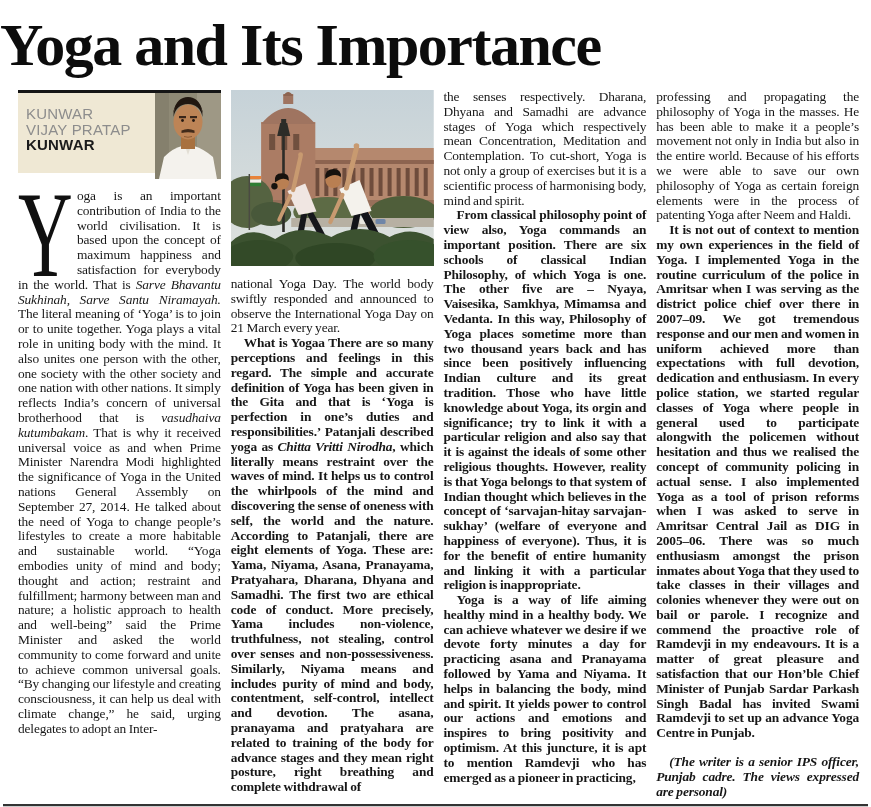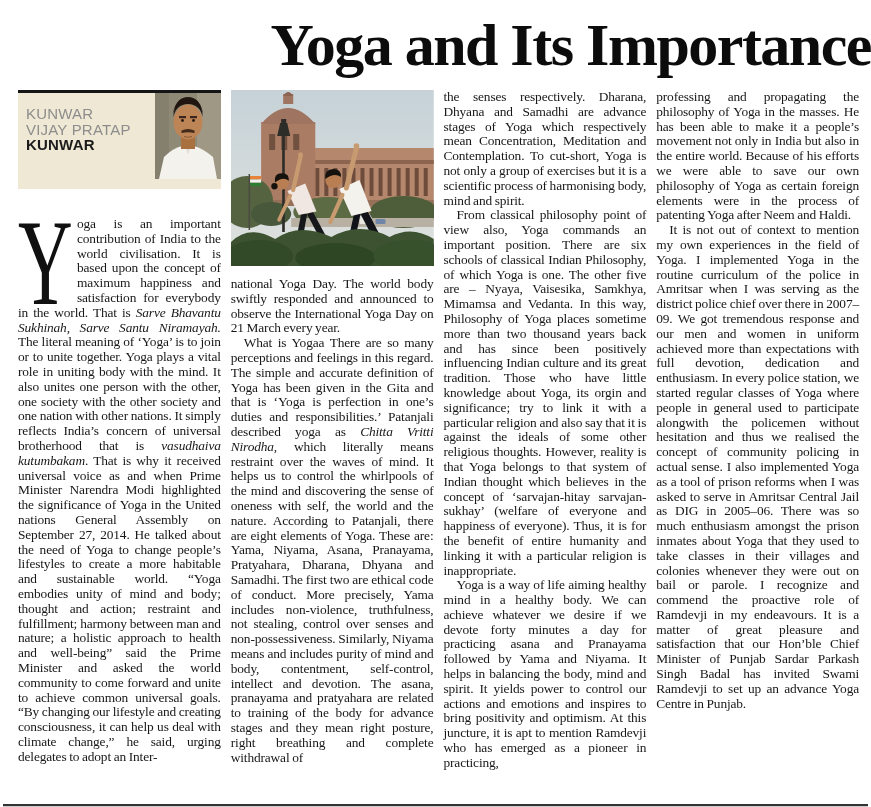--- a/index.html
+++ b/index.html
@@ -1,33 +1,33 @@
 <!DOCTYPE html>
 <html lang="en"><head>
 <meta charset="utf-8">
 <style>
   html,body{margin:0;padding:0;background:#ffffff;}
   body{width:871px;height:807px;overflow:hidden;font-family:"Liberation Serif",serif;color:#171717;}
   .page{position:relative;width:871px;height:807px;background:#fff;}
-  .masthead{margin:14px 0 0 0;text-align:right;font-family:"Liberation Serif",serif;
+  .masthead{margin:14px 0 0 0;text-align:left;font-family:"Liberation Serif",serif;
     font-size:60px;line-height:62px;font-weight:bold;letter-spacing:-1.5px;color:#0c0c0c;}
   .columns{display:flex;gap:10px;padding:14px 12px 0 18px;align-items:flex-start;}
   .col{flex:1 1 0;min-width:0;}
   .col-text p{margin:0;text-align:justify;font-size:13.4px;line-height:14.8px;
     letter-spacing:-0.15px;word-spacing:-0.5px;color:#171717;
     -webkit-hyphens:auto;hyphens:auto;}
-  .col-text p.indent{text-indent:13px;}
+  .col-text p.indent{text-indent:13px;font-weight:bold;}
   .col-text .it{font-style:italic;}
   .col-text p.attribution{margin-top:14px;font-style:italic;font-weight:bold;}
   .dropcap{float:left;width:54px;height:88px;font-size:122px;line-height:92px;
     transform:scaleX(0.62);transform-origin:0 0;margin:0 5px 0 0;color:#101010;
     font-family:"Liberation Serif",serif;}
   
-  .byline-box{position:relative;height:99px;background:#efe8d4;border-top:3px solid #151515;
-    margin-bottom:28px;display:flex;box-sizing:border-box;justify-content:flex-end;}
+  .byline-box{position:relative;height:83px;background:#efe8d4;border-top:3px solid #151515;
+    margin-bottom:16px;display:flex;box-sizing:border-box;justify-content:flex-end;}
   .byline-name{padding:13px 0 0 8px;font-family:"Liberation Sans",sans-serif;
     font-size:15px;line-height:15.5px;color:#8d8d8d;letter-spacing:0.2px;white-space:nowrap;}
   .byline-name .surname{display:block;color:#1b1b1b;font-weight:bold;}
   .byline-name span{display:block;}
   .byline-photo{margin-left:auto;width:66px;height:86px;}
   .byline-photo svg{display:block;}
   
   .article-photo{height:176px;margin-bottom:11px;overflow:hidden;}
   .article-photo svg{display:block;}
   
@@ -174,19 +174,20 @@
           <p class=""><span>the senses respectively. Dharana, Dhyana and Samadhi are advance stages of Yoga which respectively mean Concentration, Meditation and Contemplation. To cut-short, Yoga is not only a group of exercises but it is a scientific process of harmonising body, mind and spirit.</span></p>
           <p class="indent"><span>From classical philosophy point of view also, Yoga commands an important position. There are six schools of classical Indian Philosophy, of which Yoga is one. The other five are – Nyaya, Vaisesika, Samkhya, Mimamsa and Vedanta. In this way, Philosophy of Yoga places sometime more than two thousand years back and has since been positively influencing Indian culture and its great tradition. Those who have little knowledge about Yoga, its orgin and significance; try to link it with a particular religion and also say that it is against the ideals of some other religious thoughts. However, reality is that Yoga belongs to that system of Indian thought which believes in the concept of ‘sarvajan-hitay sarvajan-sukhay’ (welfare of everyone and happiness of everyone). Thus, it is for the benefit of entire humanity and linking it with a particular religion is inappropriate.</span></p>
           <p class="indent"><span>Yoga is a way of life aiming healthy mind in a healthy body. We can achieve whatever we desire if we devote forty minutes a day for practicing asana and Pranayama followed by Yama and Niyama. It helps in balancing the body, mind and spirit. It yields power to control our actions and emotions and inspires to bring positivity and optimism. At this juncture, it is apt to mention Ramdevji who has emerged as a pioneer in practicing,</span></p>
         </div>
     </div>
 
     <div class="col">
       <div class="col-text">
           <p class=""><span>professing and propagating the philosophy of Yoga in the masses. He has been able to make it a people’s movement not only in India but also in the entire world. Because of his efforts we were able to save our own philosophy of Yoga as certain foreign elements were in the process of patenting Yoga after Neem and Haldi.</span></p>
           <p class="indent"><span>It is not out of context to mention my own experiences in the field of Yoga. I implemented Yoga in the routine curriculum of the police in Amritsar when I was serving as the district police chief over there in 2007–09. We got tremendous response and our men and women in uniform achieved more than expectations with full devotion, dedication and enthusiasm. In every police station, we started regular classes of Yoga where people in general used to participate alongwith the policemen without hesitation and thus we realised the concept of community policing in actual sense. I also implemented Yoga as a tool of prison reforms when I was asked to serve in Amritsar Central Jail as DIG in 2005–06. There was so much enthusiasm amongst the prison inmates about Yoga that they used to take classes in their villages and colonies whenever they were out on bail or parole. I recognize and commend the proactive role of Ramdevji in my endeavours. It is a matter of great pleasure and satisfaction that our Hon’ble Chief Minister of Punjab Sardar Parkash Singh Badal has invited Swami Ramdevji to set up an advance Yoga Centre in Punjab.</span></p>
+          <p class="indent attribution"><span>(The writer is a senior IPS officer, Punjab cadre. The views expressed are personal)</span></p>
         </div>
     </div>
 
   </div>
 
   <div class="bottom-rule"></div>
 </div>
 
 </body></html>

